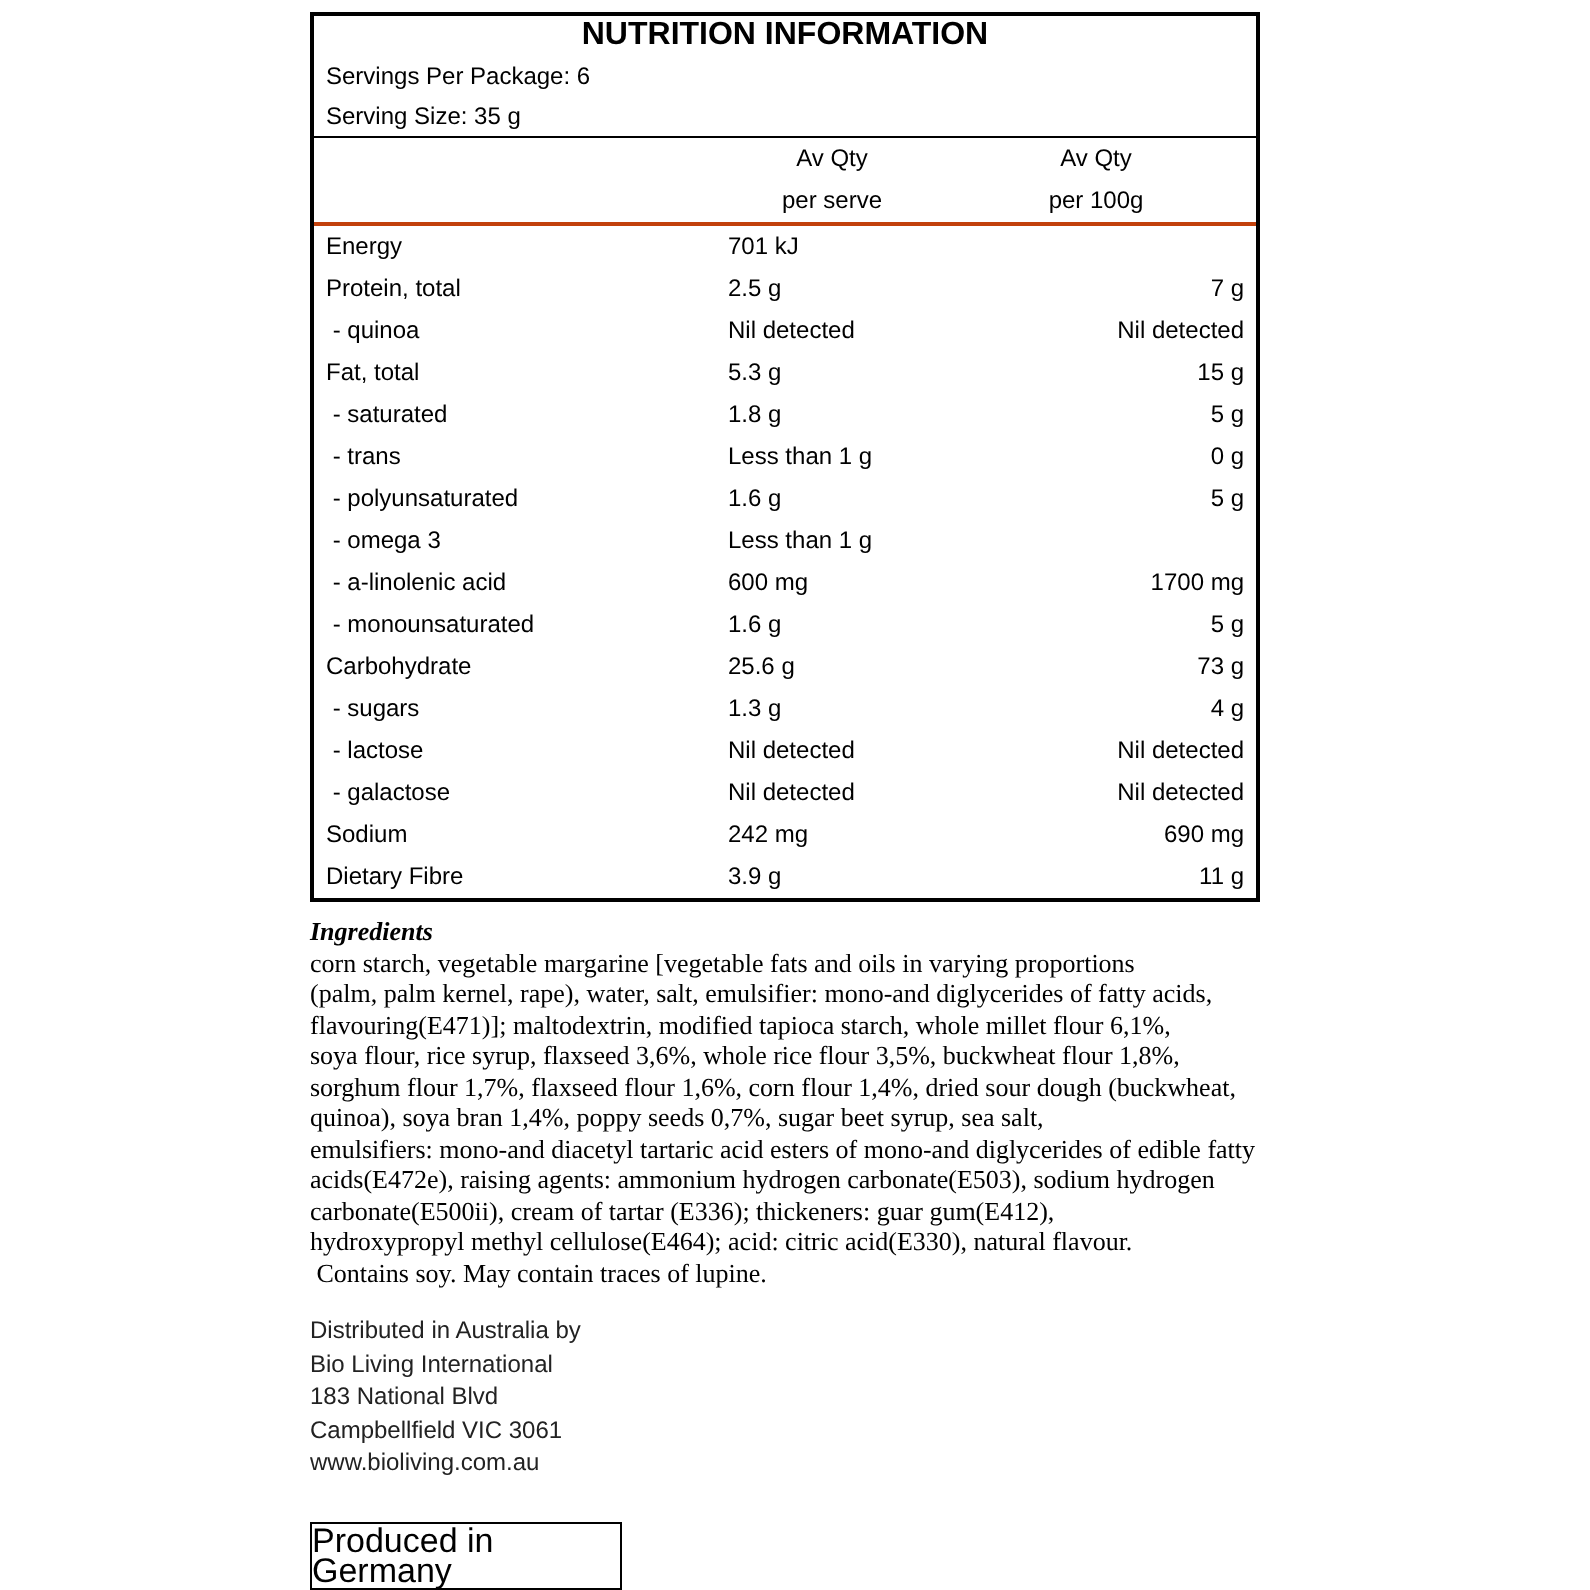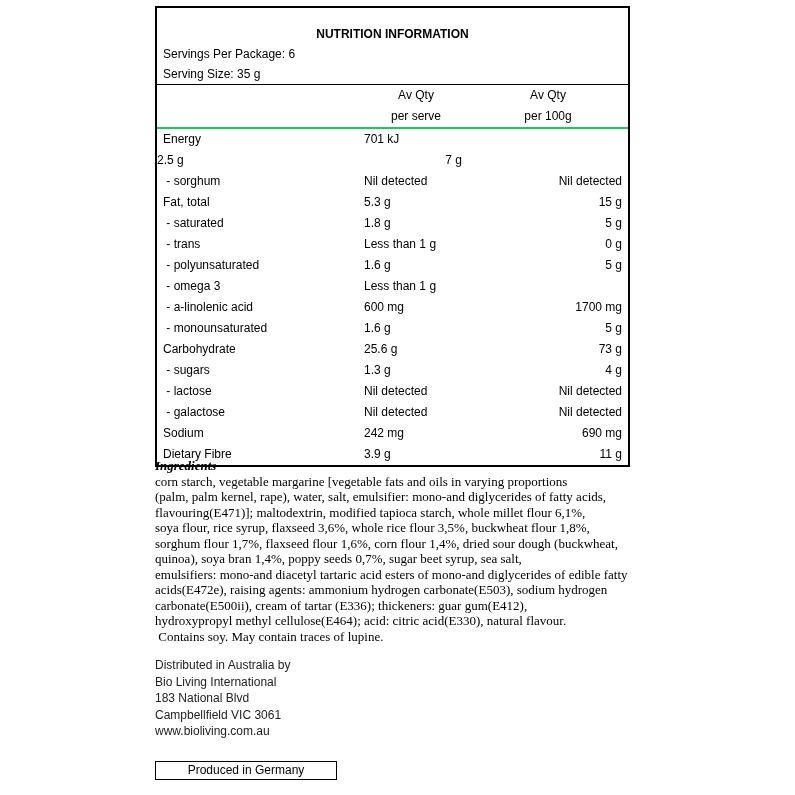--- a/index.html
+++ b/index.html
@@ -23,37 +23,37 @@
     left: 155px;
     top: 6px;
     width: 475px;
     box-sizing: border-box;
     border: 2px solid #000;
     background: #fff;
     font-size: 12px;
   }
   .t-title {
     font-weight: bold;
-    font-size: 12px;
+    font-size: 16px;
     text-align: center;
     line-height: 16px;
-    padding: 18px 0 2px 0;
+    padding: 2px 0 2px 0;
   }
   .t-sub {
     line-height: 20px;
     padding-left: 6px;
     white-space: pre;
   }
   .t-hr {
     border-bottom: 1px solid #000;
   }
   .t-head {
     display: grid;
     grid-template-columns: 1fr 104px 160px;
-    border-bottom: 2px solid #22c55e;
+    border-bottom: 2px solid #c2410c;
   }
   .t-head .h-cell {
     text-align: center;
     line-height: 21px;
   }
   .t-row {
     display: grid;
     grid-template-columns: 1fr 104px 160px;
     line-height: 21px;
   }
@@ -96,25 +96,24 @@
     font-size: 12px;
     line-height: 16.5px;
     color: #222;
   }
 
   
   .produced-box {
     position: absolute;
     left: 155px;
     top: 761px;
-    width: 182px;
+    width: 156px;
     box-sizing: border-box;
     border: 1.5px solid #000;
-    text-align: center;
-    font-size: 12px;
+    font-size: 17px;
     line-height: 15px;
     padding: 1px 0;
   }
   .code-line {
     position: absolute;
     left: 155px;
     top: 780px;
     font-size: 12px;
     line-height: 14px;
     color: #ec4899;
@@ -141,25 +140,26 @@
         <div>Av Qty</div>
         <div>per 100g</div>
       </div>
     </div>
     <div>
         <div class="t-row">
     <span class="c-label">Energy</span>
     <span class="c-serve">701 kJ</span>
   </div>
         <div class="t-row">
+    <span class="c-label">Protein, total</span>
     <span class="c-serve">2.5 g</span>
     <span class="c-100g">7 g</span>
   </div>
         <div class="t-row">
-    <span class="c-label"> - sorghum</span>
+    <span class="c-label"> - quinoa</span>
     <span class="c-serve">Nil detected</span>
     <span class="c-100g">Nil detected</span>
   </div>
         <div class="t-row">
     <span class="c-label">Fat, total</span>
     <span class="c-serve">5.3 g</span>
     <span class="c-100g">15 g</span>
   </div>
         <div class="t-row">
     <span class="c-label"> - saturated</span>

